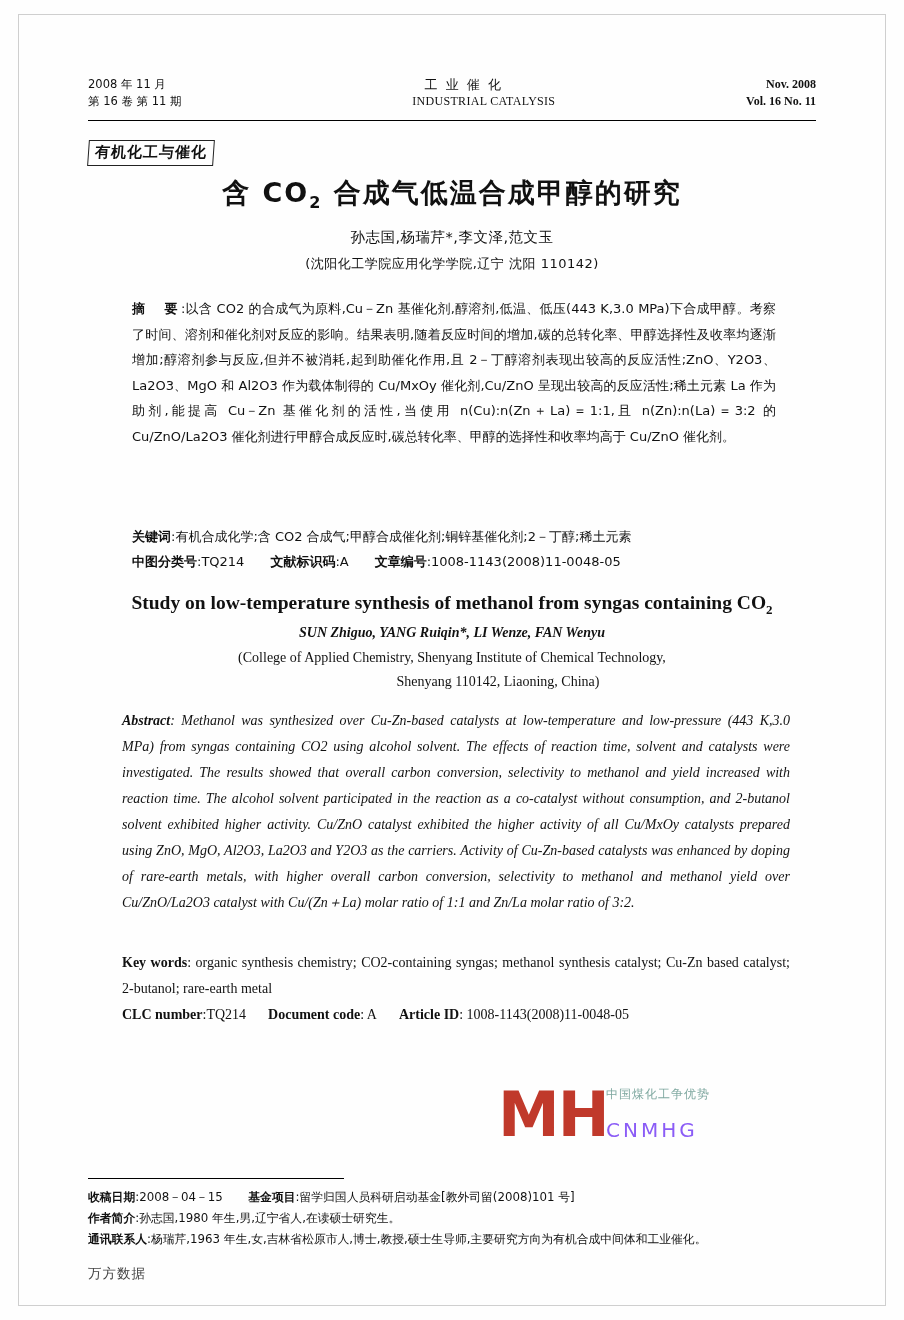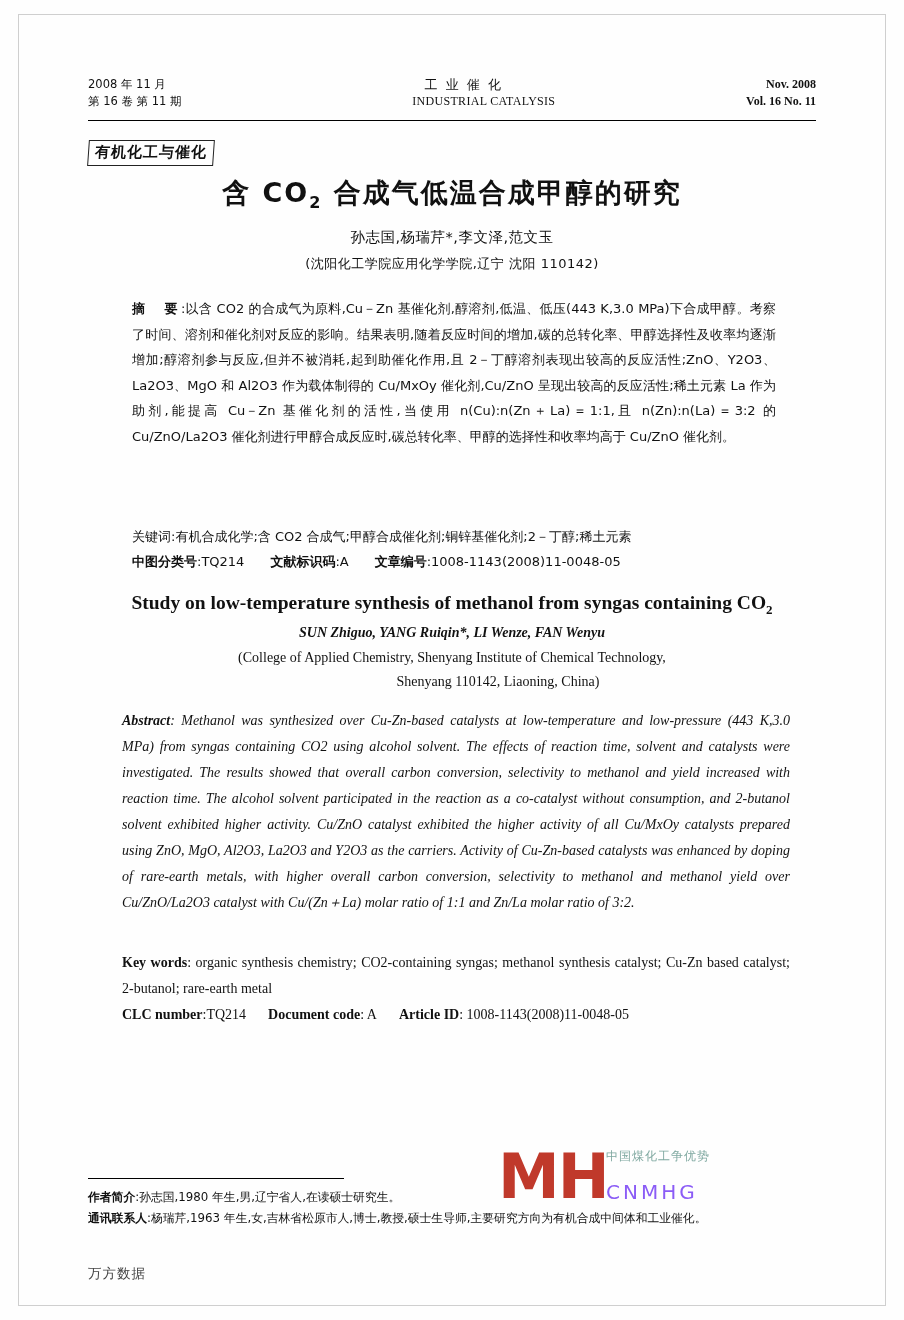--- a/index.html
+++ b/index.html
@@ -124,21 +124,21 @@
   .cn-abs .body { font-weight: normal; }
   .cn-abs .lead { font-weight: bold; letter-spacing: 3px; }
   .cn-kw {
     position: absolute;
     left: 132px; top: 524px;
     width: 644px;
     font-family: "DejaVu Sans", sans-serif;
     font-size: 13px;
     line-height: 25px;
   }
-  .cn-kw .lbl { font-weight: normal; }
+  .cn-kw .lbl { font-weight: bold; }
   .cn-clc {
     position: absolute;
     left: 132px; top: 549px;
     width: 660px;
     font-family: "DejaVu Sans", sans-serif;
     font-size: 13px;
     line-height: 25px;
   }
   .cn-clc .lbl { font-weight: bold; }
   .cn-clc .gap { display: inline-block; width: 26px; }
@@ -244,21 +244,21 @@
     font-family: "DejaVu Sans", sans-serif;
     font-size: 11.8px;
     line-height: 21px;
   }
   .footnotes .ln { white-space: nowrap; }
   .footnotes .lbl { font-weight: bold; }
 
   
   .watermark {
     position: absolute;
-    left: 498px; top: 1146px;
+    left: 498px; top: 1084px;
     width: 320px;
     height: 78px;
     pointer-events: none;
   }
   .wm-logo {
     position: absolute;
     left: 0; top: 0;
     font-family: "DejaVu Sans", sans-serif;
     font-weight: bold;
     font-size: 62px;
@@ -353,20 +353,25 @@
 
   <div class="watermark">
     <div class="wm-logo">MH</div>
     <div class="wm-cn">中国煤化工争优势</div>
     <div class="wm-en">CNMHG</div>
   </div>
 
   <div class="rule-foot"></div>
   <div class="footnotes">
     <div class="ln">
+      <span class="lbl">收稿日期</span><span>:2008－04－15</span>
+      <span style="display:inline-block;width:18px"></span>
+      <span class="lbl">基金项目</span><span>:留学归国人员科研启动基金[教外司留(2008)101 号]</span>
+    </div>
+    <div class="ln">
       <span class="lbl">作者简介</span><span>:孙志国,1980 年生,男,辽宁省人,在读硕士研究生。</span>
     </div>
     <div class="ln">
       <span class="lbl">通讯联系人</span><span>:杨瑞芹,1963 年生,女,吉林省松原市人,博士,教授,硕士生导师,主要研究方向为有机合成中间体和工业催化。</span>
     </div>
   </div>
 
   <div class="footer-brand">万方数据</div>
 </div>
 

